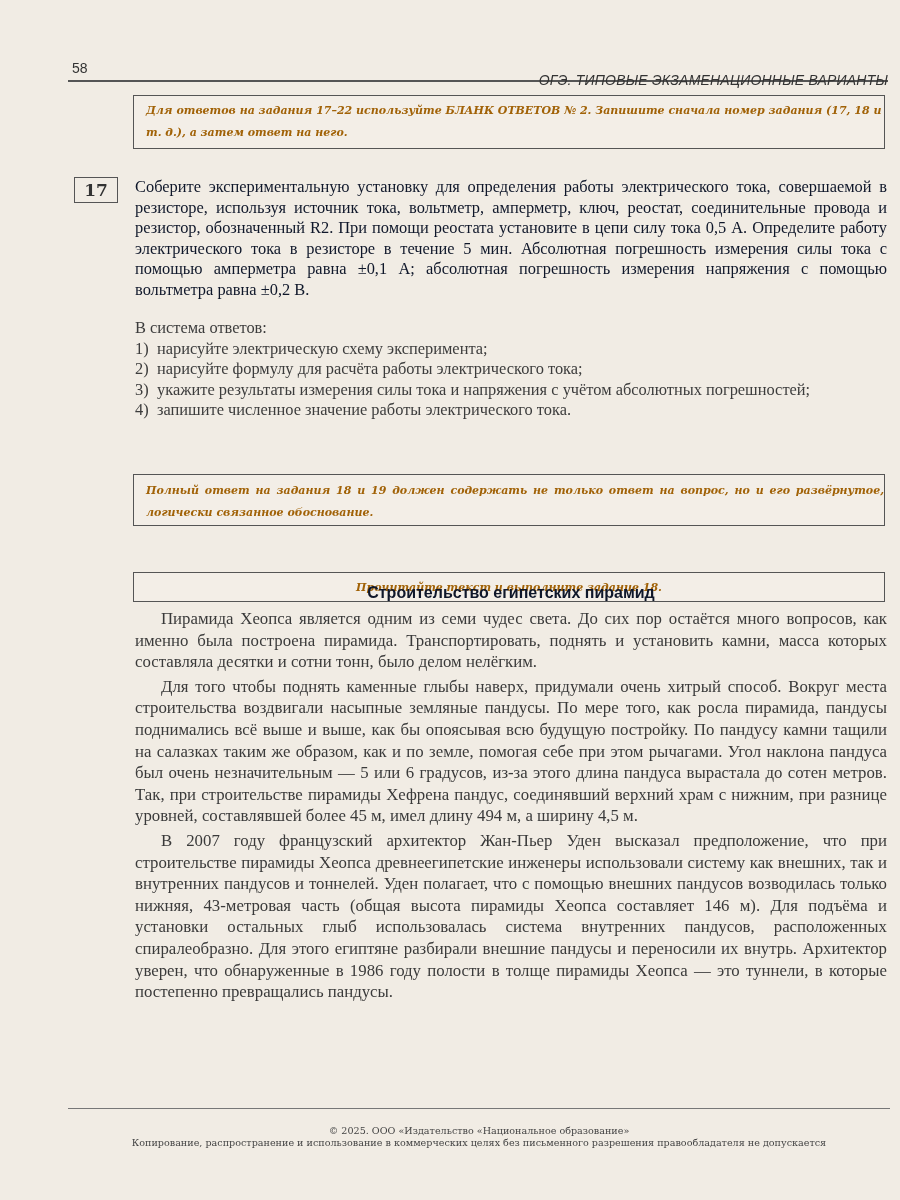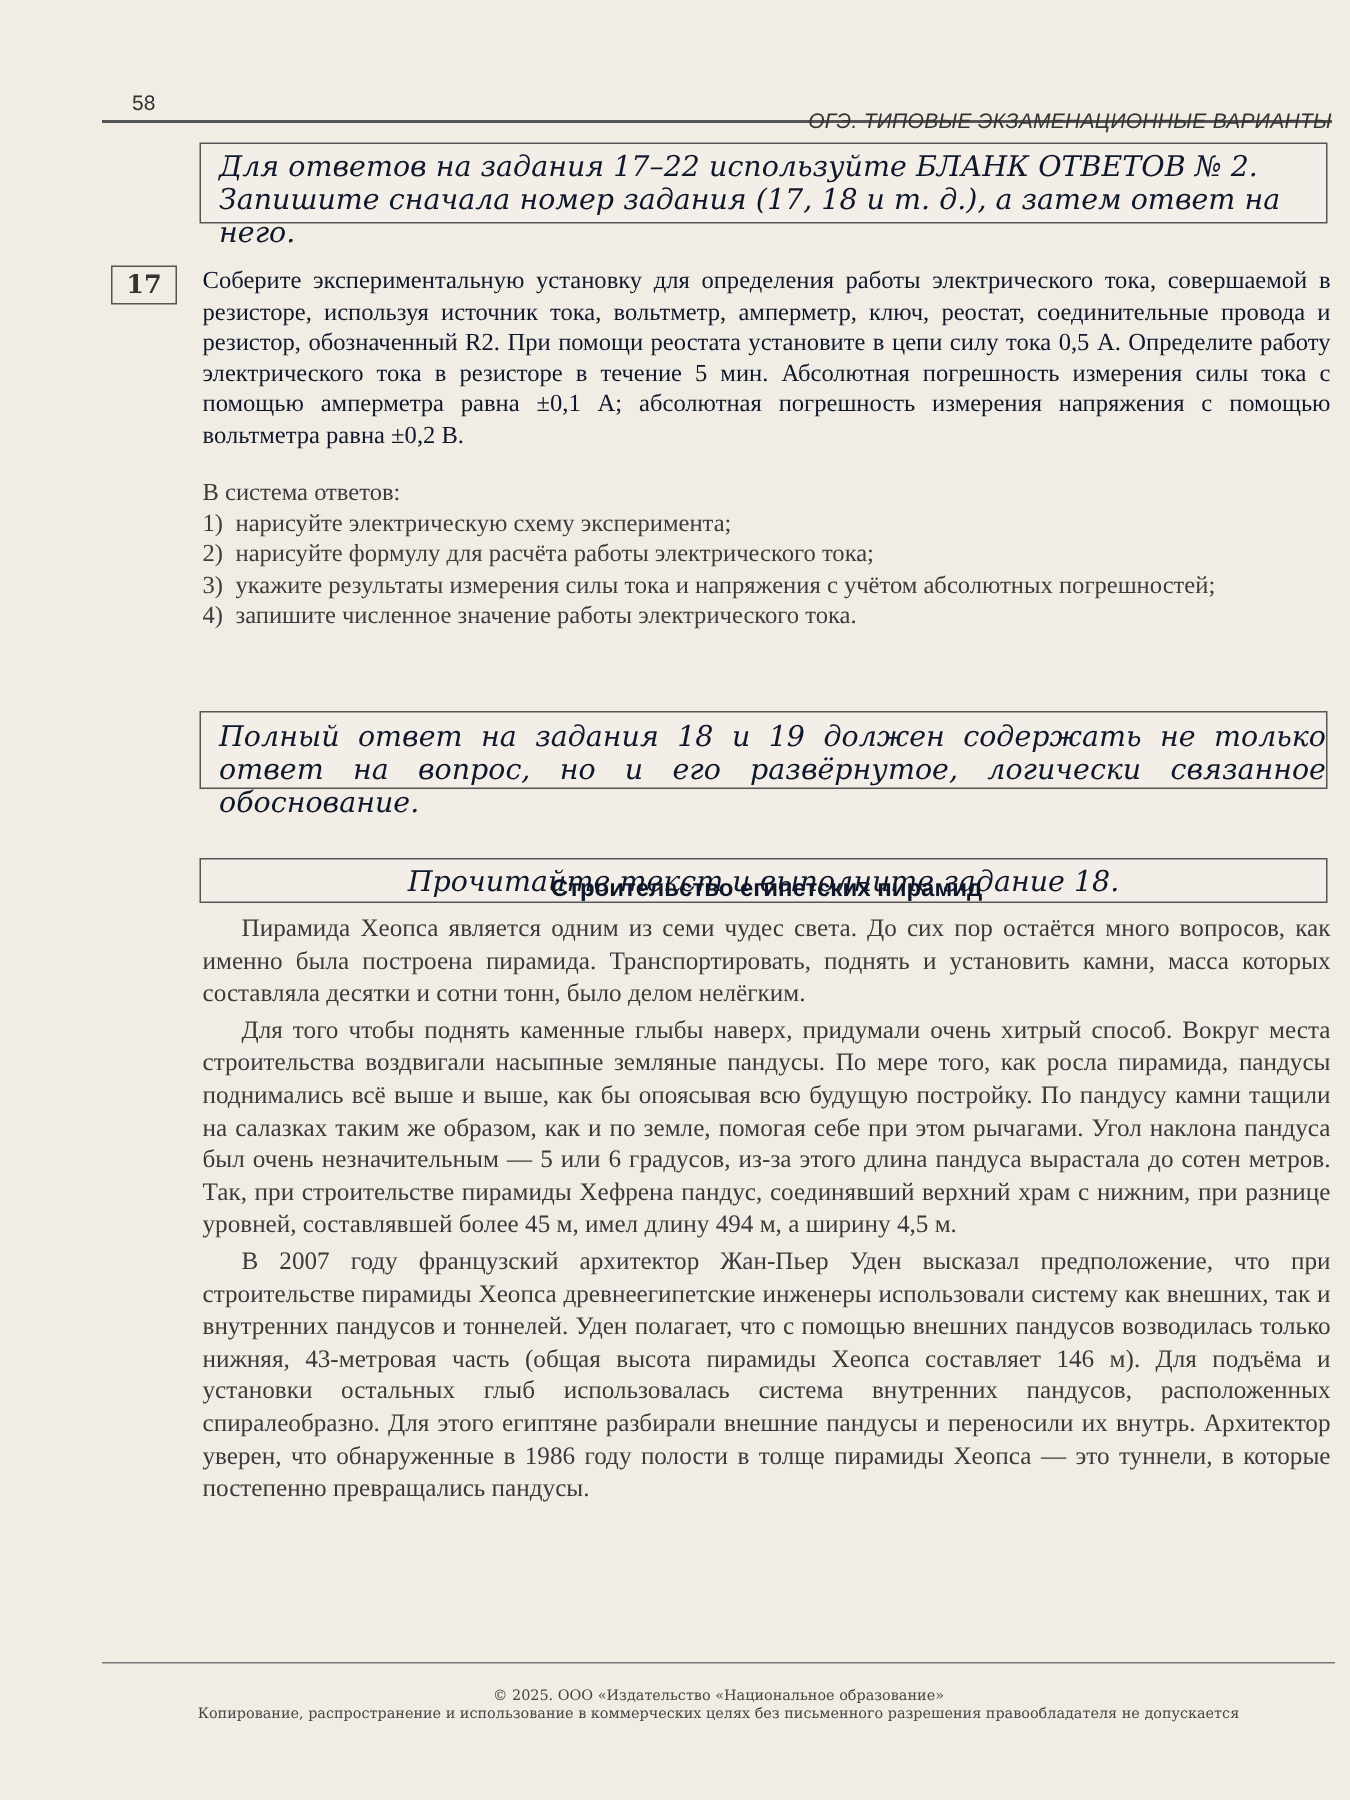--- a/index.html
+++ b/index.html
@@ -7,26 +7,26 @@
     width:900px; height:1200px; position:relative; overflow:hidden;
     background:#f1ece4;
     font-family:"DejaVu Serif", serif;
     color:#3a3a3a;
   }
   .header {
     position:absolute; left:68px; top:58px; width:820px; height:22px;
     border-bottom:2px solid #555;
     font-family:"Liberation Sans", sans-serif; font-size:14px; color:#333;
   }
-  .header .pnum { position:absolute; left:20px; top:2px; }
+  .header .pnum { position:absolute; left:4px; top:2px; }
   .header .ptitle { position:absolute; right:0; top:14px; letter-spacing:0.2px;font-style:italic; }
   .box {
     position:absolute; border:1.5px solid #555; background:#f3eee7;
-    font-family:"DejaVu Serif", serif; font-style:italic; font-weight:normal;
-    color:#0f172a; font-size:19px; line-height:22px;
+    font-family:"DejaVu Serif", serif; font-style:italic; font-weight:bold;
+    color:#a16207; font-size:11px; line-height:22px;
   }
   .box1 { left:133px; top:95px; width:752px; height:54px; padding:4px 0 0 12px; box-sizing:border-box; }
   .box2 { left:133px; top:474px; width:752px; height:52px; padding:5px 0 0 12px; box-sizing:border-box; text-align:justify; }
   .box3 { left:133px; top:572px; width:752px; height:30px; padding:4px 0 0 0; box-sizing:border-box; text-align:center; }
   .taskno {
     position:absolute; left:74px; top:177px; width:42px; height:24px;
     border:1.5px solid #555; text-align:center; font-weight:bold; font-size:17px; line-height:24px; color:#333;
     font-family:"DejaVu Serif", serif;
   }
   .task {

